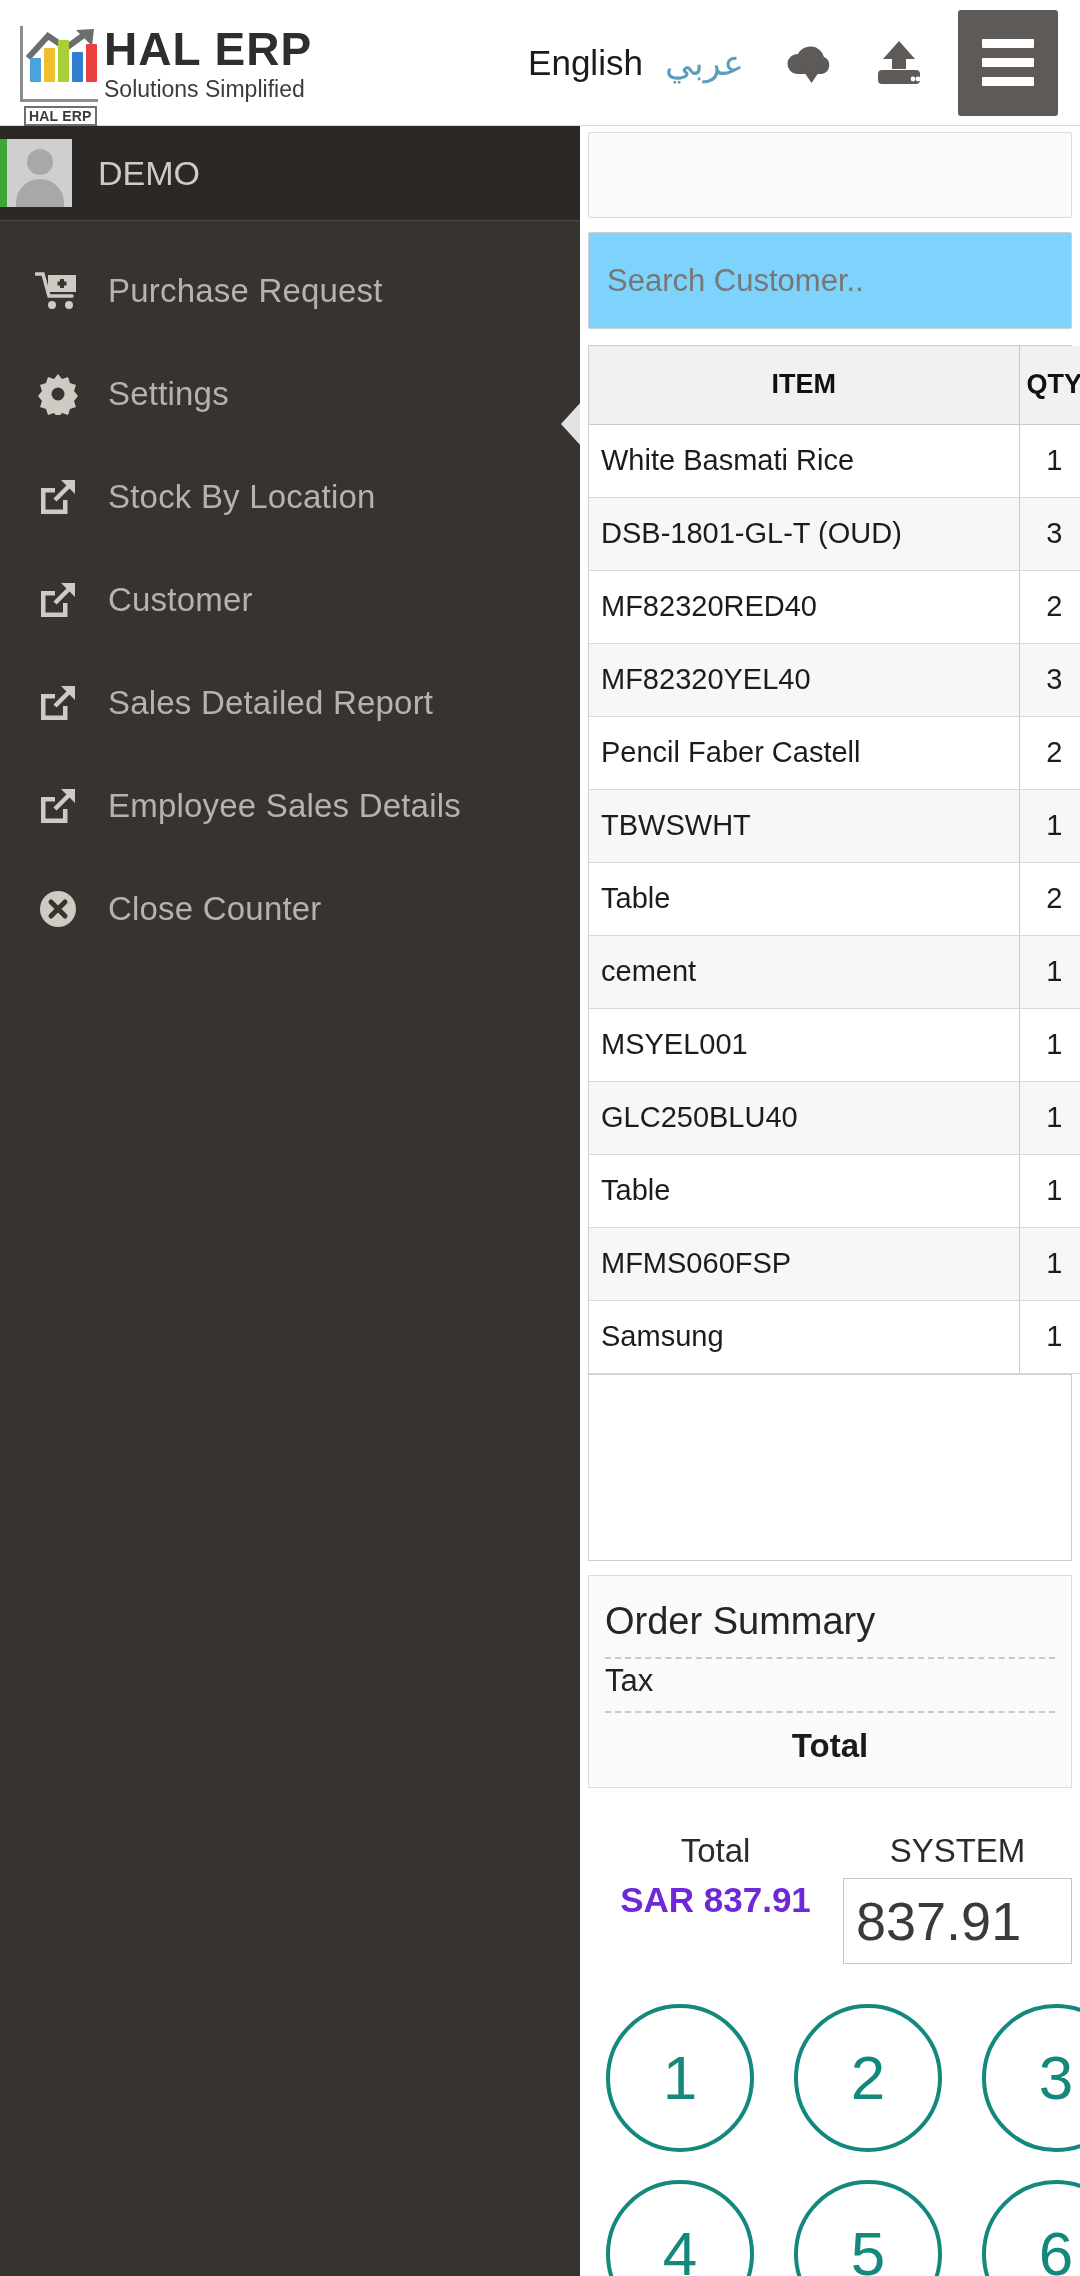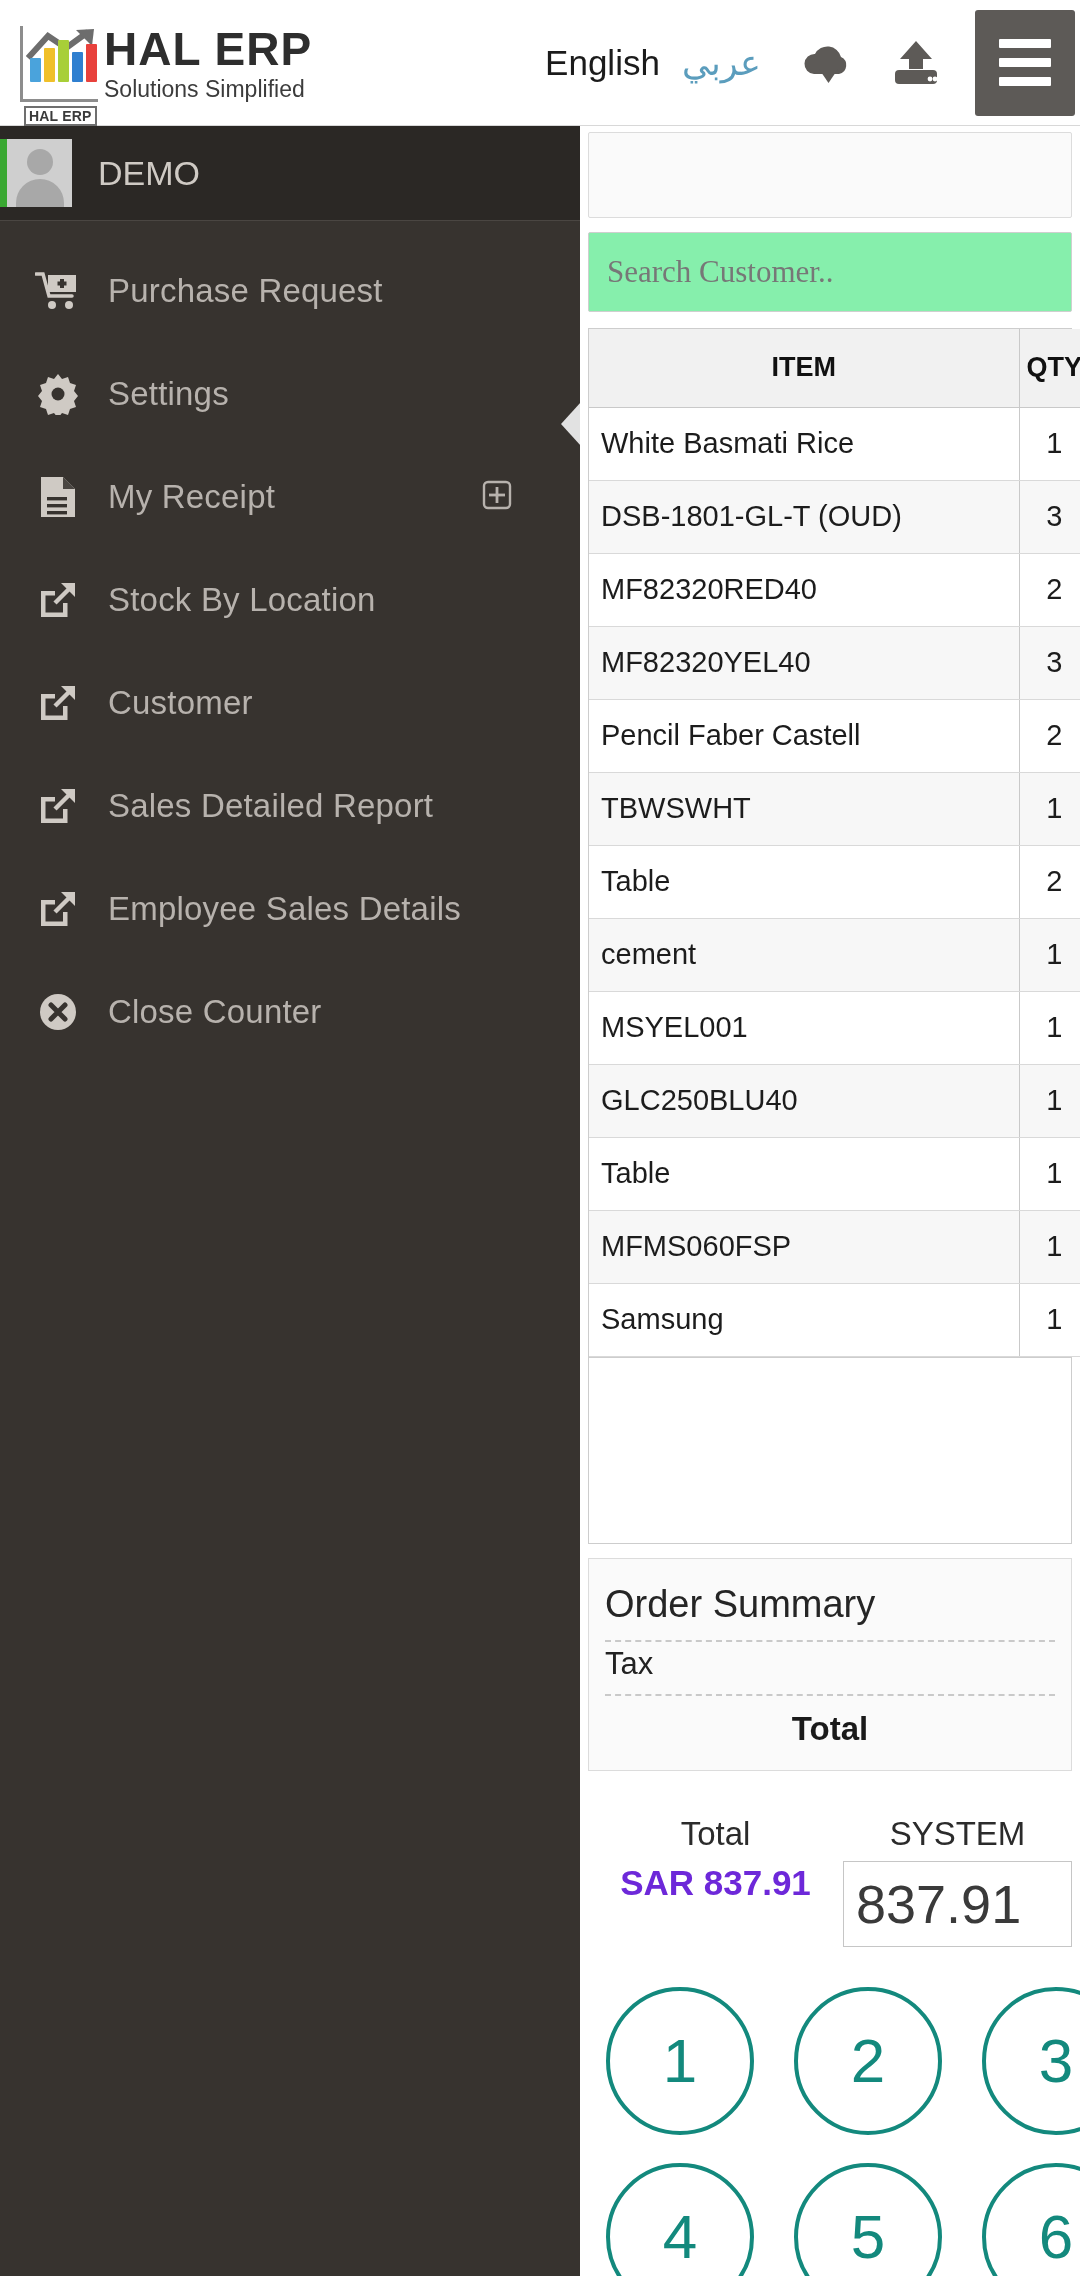--- a/index.html
+++ b/index.html
@@ -33,21 +33,21 @@
   .logo-subbox {
     position: absolute; left: 6px; bottom: -22px;
     font-size: 14px; letter-spacing: .2px; color: #3b3b3b; font-weight: 600;
     border: 2px solid #6f6f6f; padding: 0 3px; line-height: 16px;
   }
   .brand-text { padding-top: 2px; }
   .brand-title { font-size: 46px; font-weight: 700; color: #2e2e2e; letter-spacing: 1px; line-height: 50px; }
   .brand-sub { font-size: 23px; color: #3c3c3c; line-height: 26px; margin-top: 2px; }
 
   .topbar-right {
-    margin-left: auto; display: flex; align-items: center; gap: 12px; padding-right: 5px;
+    margin-left: auto; display: flex; align-items: center; gap: 12px; padding-right: 22px;
   }
   .lang-en { font-size: 35px; color: #1b1b1b; margin-right: 10px; }
   .lang-ar { font-size: 35px; color: #5b9dbd; margin-right: 26px; }
   .hicon { width: 58px; height: 58px; margin-right: 18px; display: flex; align-items: center; justify-content: center; }
   .menu-btn {
     width: 100px; height: 106px; background: #5d5a57;
     display: flex; align-items: center; justify-content: center;
     flex-direction: column; gap: 10px; border-radius: 3px;
   }
   .menu-btn span { display: block; width: 52px; height: 9px; background: #ffffff; border-radius: 1px; }
@@ -88,23 +88,23 @@
   .main {
     position: absolute; left: 580px; top: 126px; width: 500px; height: 2150px;
     background: #ffffff; overflow: hidden;
   }
   .topblank {
     margin: 6px 8px 0 8px; height: 86px; background: #fafafa;
     border: 1px solid #dcdcdc; border-radius: 2px;
   }
   .search-wrap { margin: 14px 8px 0 8px; }
   .search-input {
-    width: 100%; height: 80px; border: 1px solid #cfcfcf; background: #86efac;
+    width: 100%; height: 97px; border: 1px solid #cfcfcf; background: #7dd3fc;
     font-size: 31px; color: #6f6f6f; padding: 0 18px;
-    font-family: Liberation Serif, serif; border-radius: 2px;
+    font-family: Liberation Sans, sans-serif; border-radius: 2px;
   }
   .search-input::placeholder { color: #777; }
 
   .tablebox { margin: 16px 8px 0 8px; border: 1px solid #cdcdcd; }
   table.items { width: 100%; border-collapse: collapse; table-layout: fixed; }
   table.items th {
     background: #f1f1f1; font-size: 27px; font-weight: 700; color: #111;
     height: 78px; border-bottom: 1px solid #c9c9c9; border-right: 1px solid #c9c9c9;
     text-align: center;
   }
@@ -242,39 +242,20 @@
       <div class="nav-item">
         <div class="nav-ico">
           <svg width="42" height="42" viewBox="0 0 42 42">
             <path d="M21 1l4 5 6-2 2 6 6 2-2 6 4 5-4 5 2 6-6 2-2 6-6-2-4 5-4-5-6 2-2-6-6-2 2-6-4-5 4-5-2-6 6-2 2-6 6 2z" fill="currentColor"></path>
             <circle cx="21" cy="21" r="6.5" fill="#37332f"></circle>
           </svg>
         </div>
         <div class="nav-label">Settings</div>
       </div>
 
-      <div class="nav-item">
-        <div class="nav-ico">
-          <svg width="38" height="44" viewBox="0 0 38 44">
-            <path d="M2 2h22l12 12v28H2z" fill="currentColor"></path>
-            <polygon points="24,2 36,14 24,14" fill="#4a4642"></polygon>
-            <rect x="8" y="22" width="20" height="3.4" fill="#37332f"></rect>
-            <rect x="8" y="29" width="20" height="3.4" fill="#37332f"></rect>
-            <rect x="8" y="36" width="20" height="3.4" fill="#37332f"></rect>
-          </svg>
-        </div>
-        <div class="nav-label">My Receipt</div>
-        <div class="nav-expand">
-          <svg width="30" height="30" viewBox="0 0 30 30">
-            <rect x="2" y="2" width="26" height="26" rx="4" fill="none" stroke="currentColor" stroke-width="2.4"></rect>
-            <rect x="13.6" y="7" width="2.8" height="16" fill="currentColor"></rect>
-            <rect x="7" y="13.6" width="16" height="2.8" fill="currentColor"></rect>
-          </svg>
-        </div>
-      </div>
 
       <div class="nav-item">
         <div class="nav-ico">
           <svg width="42" height="42" viewBox="0 0 42 42">
             <path d="M4 12h14v4.5H8.5v17H26V24h4.5v14H4z" fill="currentColor"></path>
             <path d="M18 24 36 6" stroke="currentColor" stroke-width="4.5" fill="none"></path>
             <polygon points="24,4 38,4 38,18" fill="currentColor"></polygon>
           </svg>
         </div>
         <div class="nav-label">Stock By Location</div>

